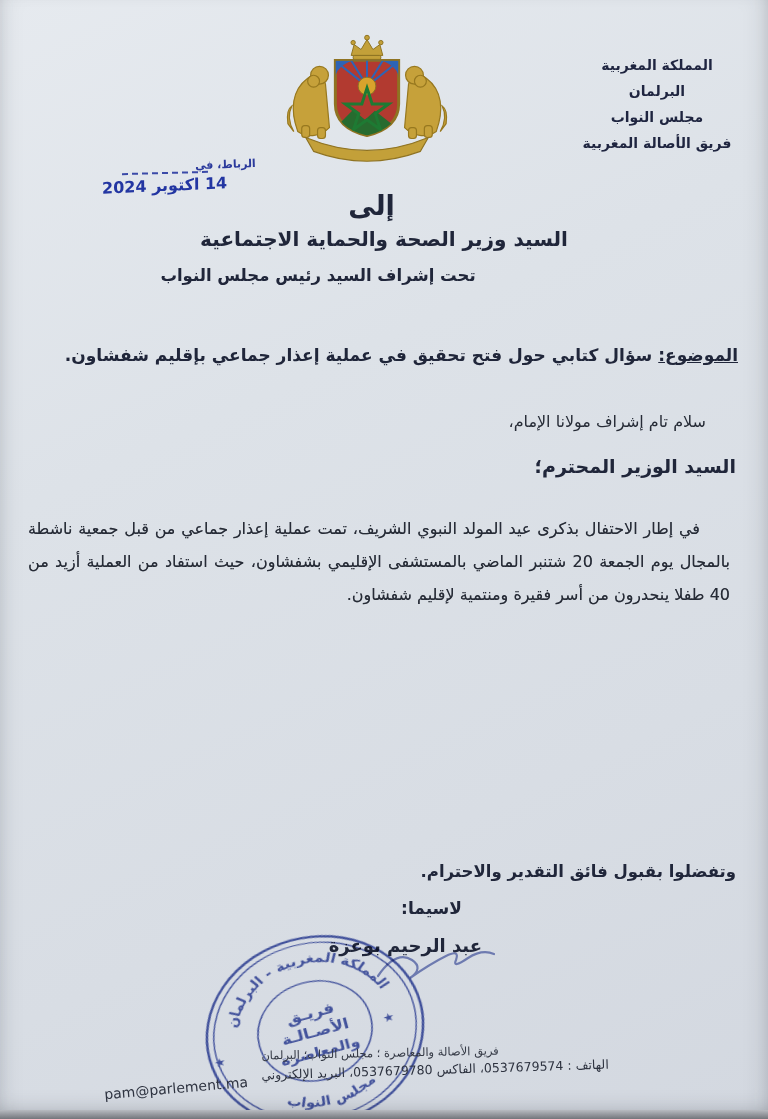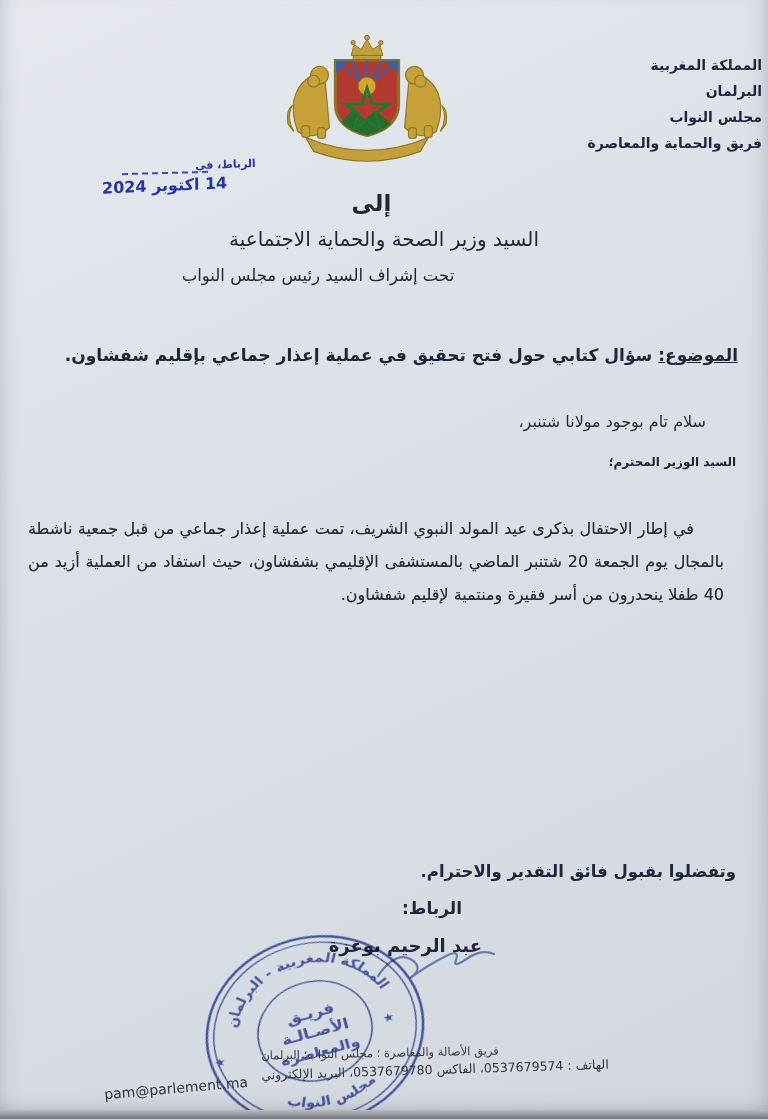--- a/index.html
+++ b/index.html
@@ -13,49 +13,49 @@
     background:linear-gradient(155deg,#e6eaef 0%,#dde2e8 35%,#d8dde4 70%,#d3d8e0 100%);
     color:#262b36;
     box-shadow:inset -18px 0 30px -24px rgba(40,44,52,.25),
                inset 18px 0 30px -24px rgba(40,44,52,.18),
                inset 0 -16px 22px -12px rgba(50,54,62,.40);
   }
   .abs{position:absolute;}
   
   .hdr-block{
     top:52px; right:6px; width:210px;
-    text-align:right; font-weight:bold; font-size:14px; line-height:26px;
+    text-align:center; font-weight:bold; font-size:14px; line-height:26px;
     color:#1f2540; letter-spacing:.2px;
   }
   
   .emblem{ top:28px; left:278px; width:178px; height:134px; }
   
   .place-label{ top:158px; right:512px; font-size:11px; color:#2b3a9c; font-weight:bold; transform:rotate(-2deg); }
   .date-rule{ top:172px; left:122px; width:86px; border-top:2px dashed #3b4aa8; transform:rotate(-1.5deg); }
   .date-stamp{
     top:176px; left:102px; font-size:16px; font-weight:bold; color:#2336a2;
     letter-spacing:2px; transform:rotate(-2.5deg) skewX(-2deg); white-space:nowrap;
   }
   
-  .to-word{ top:190px; left:0; width:743px; text-align:center; font-size:23px; font-weight:bold; color:#20263a;}
-  .addr1{ top:227px; left:0; width:768px; text-align:center; font-size:20px; font-weight:normal; color:#20263a;}
-  .addr2{ top:266px; left:0; width:636px; text-align:center; font-size:16.5px; font-weight:normal; color:#20263a;}
+  .to-word{ top:190px; left:0; width:743px; text-align:center; font-size:27px; font-weight:bold; color:#20263a;}
+  .addr1{ top:227px; left:0; width:768px; text-align:center; font-size:20px; font-weight:bold; color:#20263a;}
+  .addr2{ top:266px; left:0; width:636px; text-align:center; font-size:16.5px; font-weight:bold; color:#20263a;}
   
   .subject{ top:340px; right:30px; left:26px; font-size:17px; font-weight:bold; color:#20263a; line-height:30px;text-align:right;}
   .subject .lbl{ text-decoration:underline; }
   
   .salut1{ top:412px; right:62px; font-size:16px; color:#262b36;}
-  .salut2{ top:455px; right:32px; font-size:12px; font-weight:bold; color:#20263a;}
+  .salut2{ top:455px; right:32px; font-size:19px; font-weight:bold; color:#20263a;}
   
   .body-text{
     top:512px; right:32px; left:28px;
     font-size:16px; line-height:33px; text-align:justify; color:#262b36;
     text-shadow:0 0 .5px rgba(38,43,54,.55);
   }
-  .body-text p{ margin:0 12px 30px 0; text-indent:30px; }
+  .body-text p{ margin:0 6px 30px 0; text-indent:30px; }
   
   .closing{ top:862px; right:32px; font-size:16.5px; font-weight:bold; color:#20263a;}
   .sig-label{ top:898px; right:306px; font-size:17px; font-weight:bold; color:#20263a;}
   .sig-name{ top:935px; right:286px; font-size:18px; font-weight:bold; color:#20263a;}
   
   .stamp{
     top:912px; left:196px; width:238px; height:238px;
     transform:rotate(-15deg) scale(1,.86);
     transform-origin:center;
     opacity:.92; mix-blend-mode:multiply; filter:blur(.3px);
@@ -70,21 +70,21 @@
 </style>
 </head>
 <body>
 
 <div class="page">
 
   <div class="abs hdr-block">
     <div>المملكة المغربية</div>
     <div>البرلمان</div>
     <div>مجلس النواب</div>
-    <div>فريق والحماية والمعاصرة</div>
+    <div>فريق الأصالة المغربية</div>
   </div>
 
   <div class="abs emblem">
     <svg viewBox="0 0 180 134" width="178" height="134" aria-hidden="true">
 
       <g fill="#c3a039" stroke="#8f7322" stroke-width="1">
         <path d="M74,27 h32 l-3,-11 -7,5 -6,-10 -6,10 -7,-5 z"></path>
         <circle cx="76" cy="14" r="2.2"></circle>
           <circle cx="90" cy="9" r="2.4"></circle>
           <circle cx="104" cy="14" r="2.2"></circle>
@@ -134,29 +134,29 @@
   <div class="abs place-label">الرباط، في</div>
   <div class="abs date-rule"></div>
   <div class="abs date-stamp">14 اكتوبر 2024</div>
 
   <div class="abs to-word">إلى</div>
   <div class="abs addr1">السيد وزير الصحة والحماية الاجتماعية</div>
   <div class="abs addr2">تحت إشراف السيد رئيس مجلس النواب</div>
 
   <div class="abs subject"><span class="lbl">الموضوع:</span><span> سؤال كتابي حول  فتح تحقيق في عملية إعذار جماعي بإقليم شفشاون.</span></div>
 
-  <div class="abs salut1">سلام تام بوجود مولانا شتنبر،</div>
+  <div class="abs salut1">سلام تام إشراف مولانا الإمام،</div>
   <div class="abs salut2">السيد الوزير المحترم؛</div>
 
   <div class="abs body-text">
     <p>في إطار الاحتفال بذكرى عيد المولد النبوي الشريف، تمت عملية إعذار جماعي من قبل جمعية ناشطة بالمجال يوم الجمعة 20 شتنبر الماضي بالمستشفى الإقليمي بشفشاون، حيث استفاد من العملية أزيد من 40 طفلا  ينحدرون من أسر فقيرة  ومنتمية لإقليم شفشاون.</p>
   </div>
 
   <div class="abs closing">وتفضلوا بقبول فائق التقدير والاحترام.</div>
-  <div class="abs sig-label">الرباط:</div>
+  <div class="abs sig-label">لاسيما:</div>
   <div class="abs sig-name">عبد الرحيم بوعزة</div>
 
   <div class="abs sig-scribble">
     <svg viewBox="0 0 150 70" width="150" height="70" aria-hidden="true">
       <path d="M8,48 q18,-26 34,-16 q12,8 -2,18 q20,-14 36,-22 q14,-7 10,4 q-4,9 12,-2 q14,-9 26,-4" fill="none" stroke="#3f51a8" stroke-width="2.2" stroke-linecap="round"></path>
     </svg>
   </div>
 
   <div class="abs stamp">
     <svg viewBox="0 0 240 240" width="238" height="238" aria-hidden="true">

